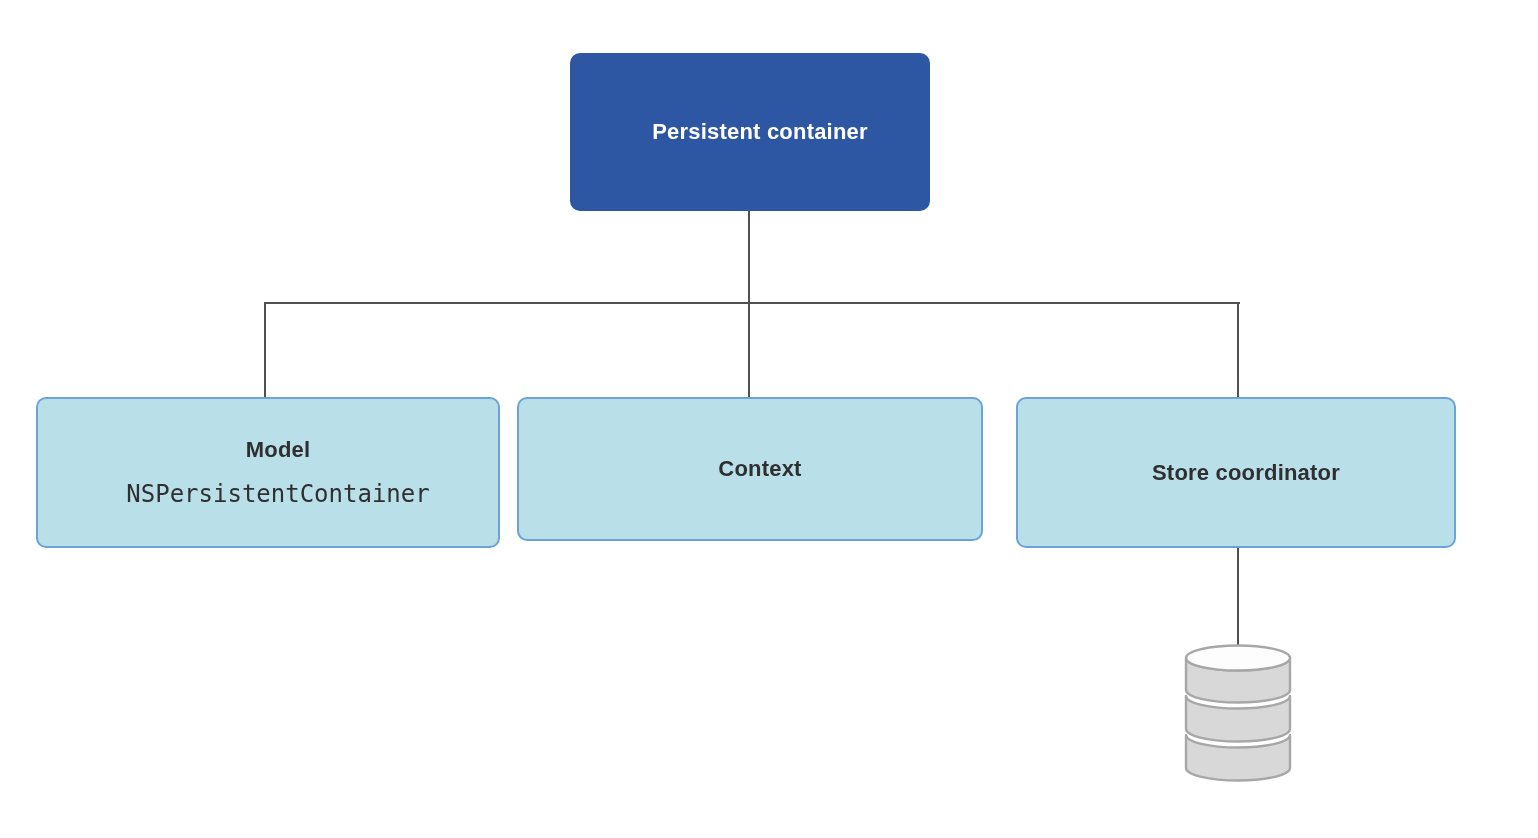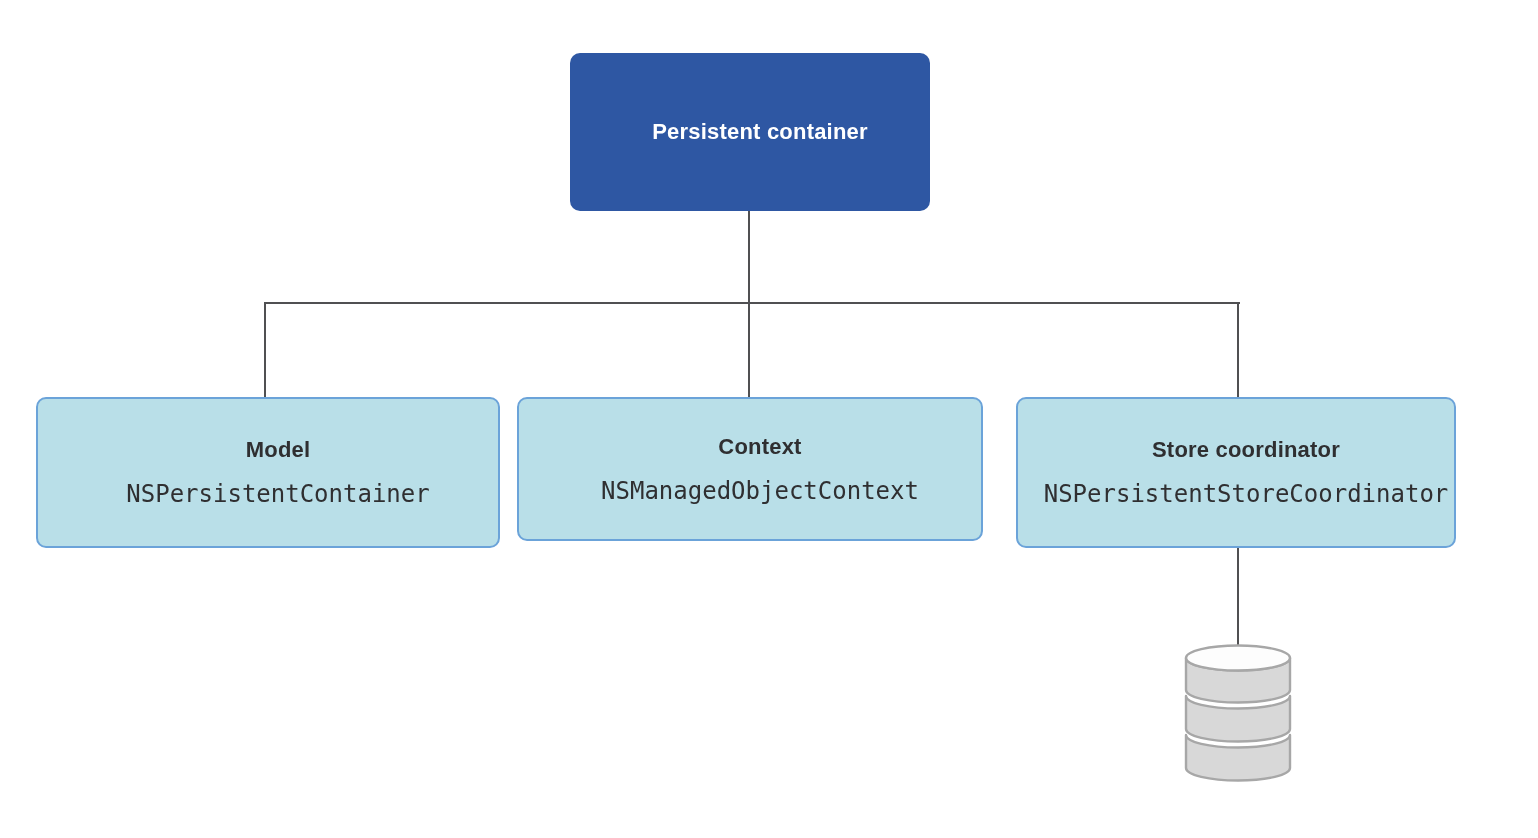--- a/index.html
+++ b/index.html
@@ -98,26 +98,24 @@
     <div class="node-title">Persistent container</div>
   </div>
 
   <div class="node secondary" id="node-model">
     <div class="node-title">Model</div>
     <div class="node-code">NSPersistentContainer</div>
   </div>
 
   <div class="node secondary" id="node-context">
     <div class="node-title">Context</div>
-    <div class="node-code">NSManagedObjectContext</div>
   </div>
 
   <div class="node secondary" id="node-store-coordinator">
     <div class="node-title">Store coordinator</div>
-    <div class="node-code">NSPersistentStoreCoordinator</div>
   </div>
 
   <svg id="database-icon" viewBox="0 0 112 144" aria-hidden="true">
     <path class="band" d="M 4 92 A 52 12.5 0 0 0 108 92 L 108 125 A 52 12.5 0 0 1 4 125 Z"></path>
     <path class="band" d="M 4 53 A 52 12.5 0 0 0 108 53 L 108 86  A 52 12.5 0 0 1 4 86  Z"></path>
     <path class="band" d="M 4 15 A 52 12.5 0 0 0 108 15 L 108 47  A 52 12.5 0 0 1 4 47  Z"></path>
     <ellipse class="lid" cx="56" cy="15" rx="52" ry="12.5"></ellipse>
   </svg>
 
 </div>

